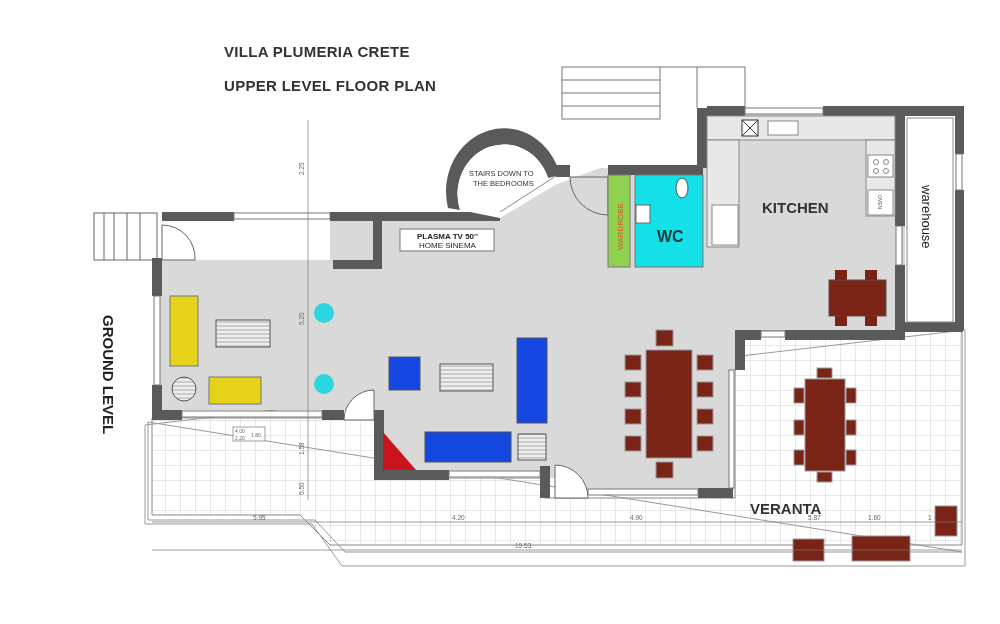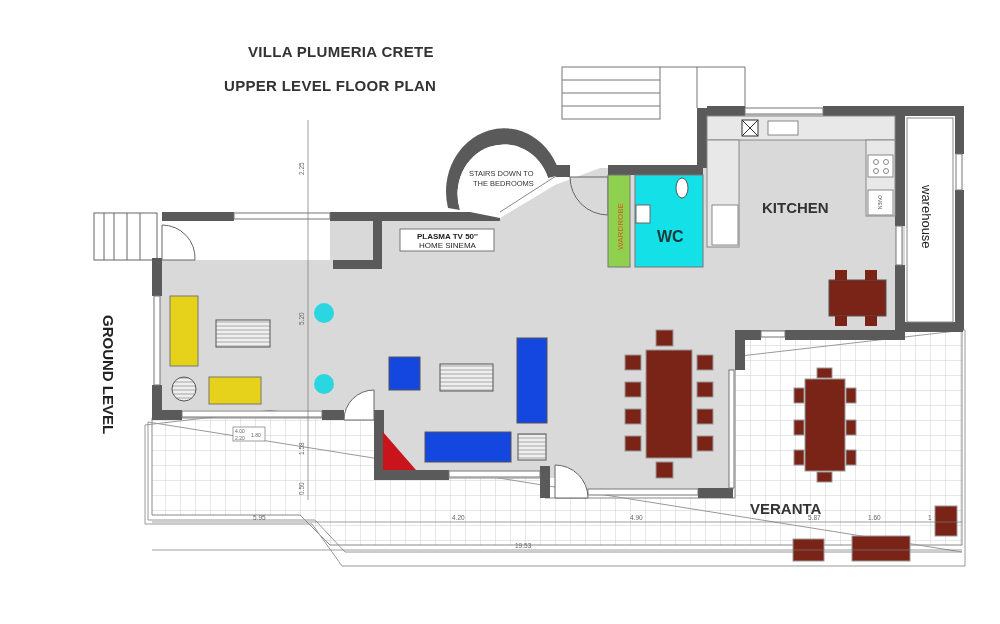--- a/index.html
+++ b/index.html
@@ -1,19 +1,19 @@
 <!DOCTYPE html>
 <html><head>
 <meta charset="utf-8">
 <style>
   html, body { margin:0; padding:0; background:#ffffff; }
   body { width:1000px; height:624px; position:relative; overflow:hidden; font-family:"Liberation Sans", sans-serif; }
   svg { position:absolute; left:0; top:0; }
   .title { position:absolute; font-family:"Liberation Sans", sans-serif; font-weight:bold; color:#333; font-size:15px; letter-spacing:0.3px; }
-  .t1 { left:248px; top:43px; }
+  .t1 { left:224px; top:43px; }
   .t2 { left:224px; top:77px; }
 </style>
 </head>
 <body>
 
 <div class="title t1">VILLA PLUMERIA CRETE</div>
 <div class="title t2">UPPER LEVEL FLOOR PLAN</div>
 
 <svg width="1000" height="624" viewBox="0 0 1000 624" xmlns="http://www.w3.org/2000/svg">
   <defs>

